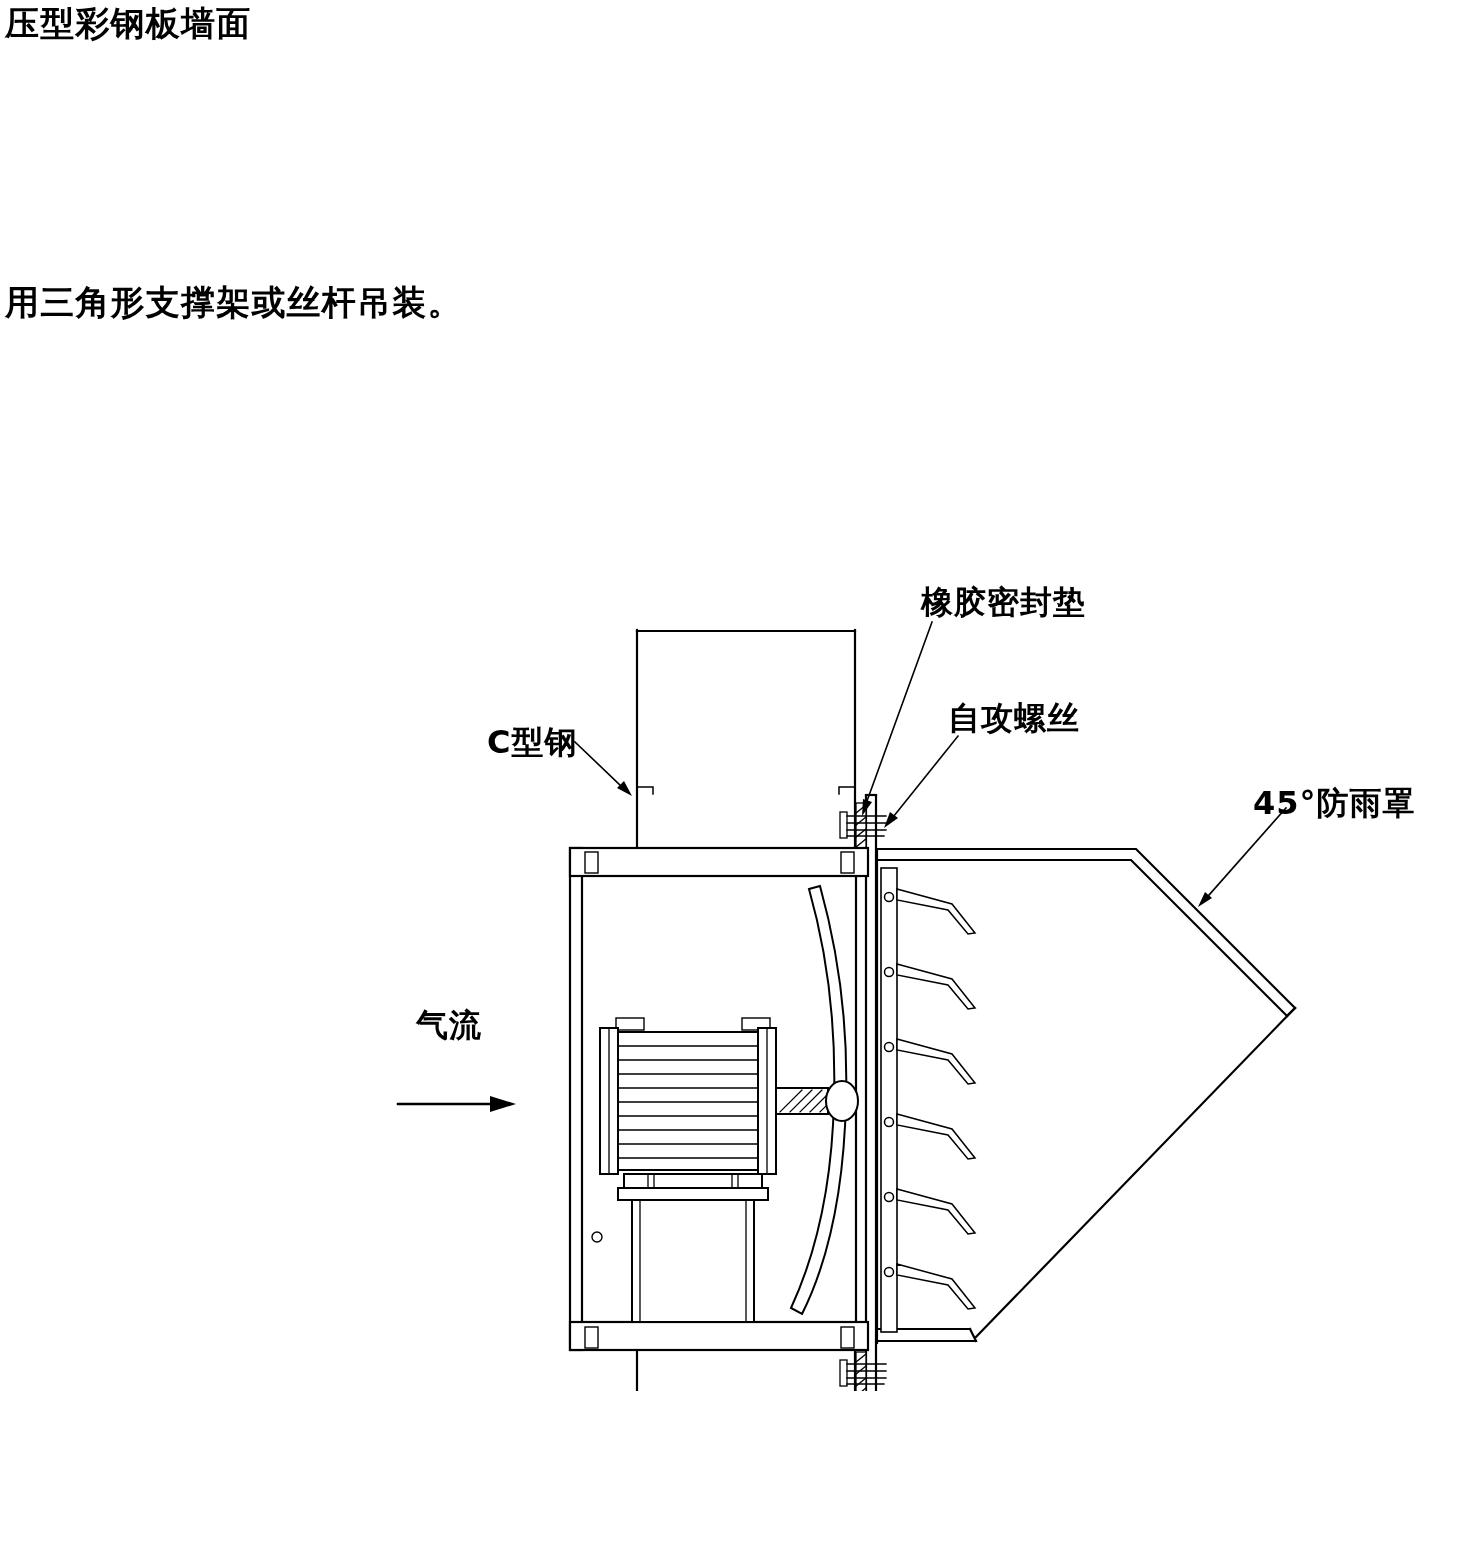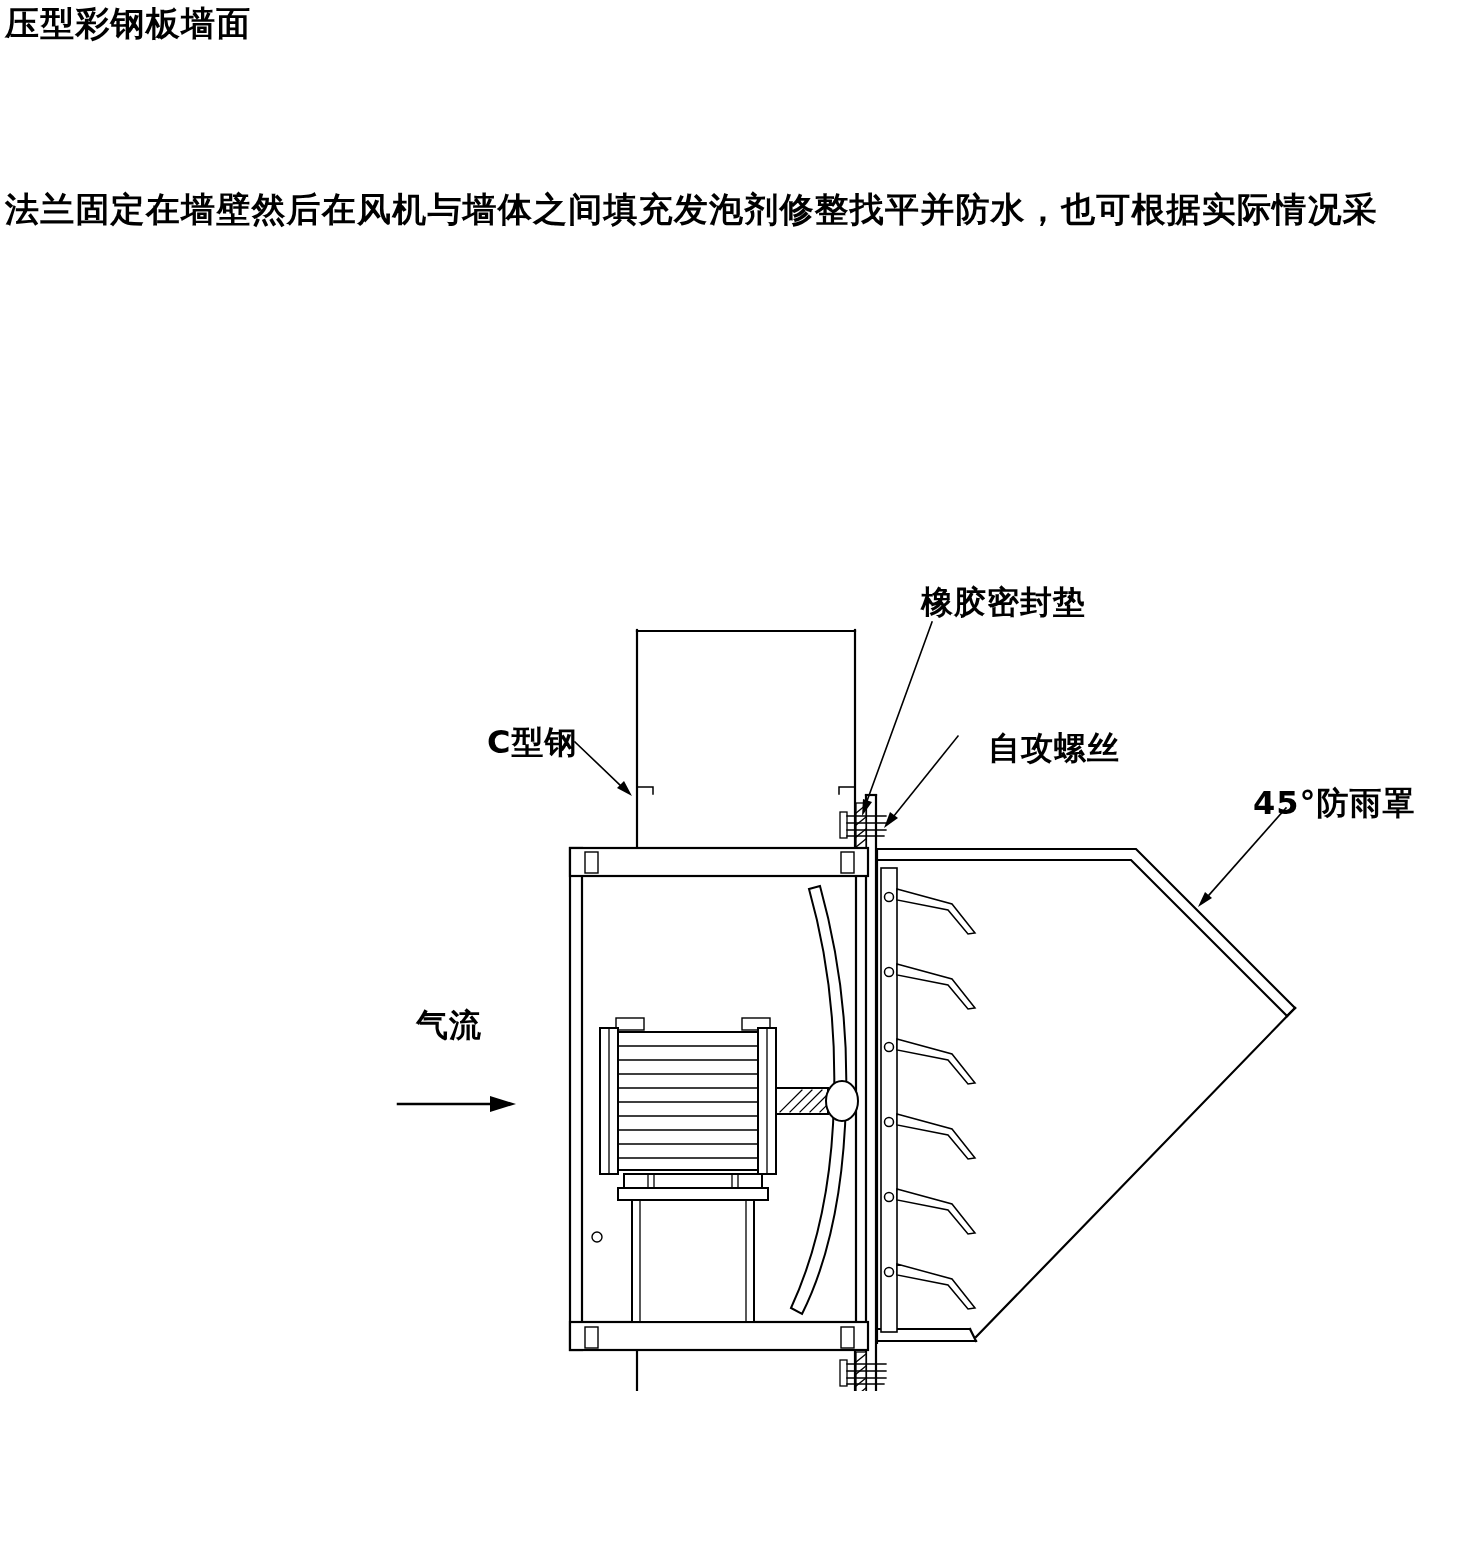--- a/index.html
+++ b/index.html
@@ -21,32 +21,32 @@
   .doc-line-1 { top:93px;  }
   .doc-line-2 { top:187px; }
   .doc-line-3 { top:280px; }
   .dlabel {
     position:absolute;
     font-size:32px; font-weight:bold;
     letter-spacing:1px; white-space:nowrap;
   }
   #lbl-c-steel { left:487px;  top:721px; }
   #lbl-gasket  { left:921px;  top:581px; }
-  #lbl-screw   { left:948px;  top:727px;margin-left:40px; }
+  #lbl-screw   { left:948px;  top:697px; }
   #lbl-hood    { left:1253px; top:782px; }
   #lbl-air     { left:400px;  top:1004px;margin-left:16px; }
   svg.drawing { position:absolute; left:0; top:0; }
 </style>
 </head>
 <body>
 
 <div class="page">
 
   <div class="doc-text doc-title">压型彩钢板墙面</div>
-  <div class="doc-text doc-line-2">法兰固定在墙壁然后在风机与墙体之间填充发泡剂修整找平并防水，也可根据实际情况采</div>
+  <div class="doc-text doc-line-3">用三角形支撑架或丝杆吊装。</div>
 
   <svg class="drawing" width="1477" height="1566" viewBox="0 0 1477 1566">
     <g stroke="#000000" fill="none" stroke-width="2.2" stroke-linecap="square">
 
       <g>
         <path d="M637,631 H855"></path>
         <path d="M637,630 V848"></path>
         <path d="M855,630 V848"></path>
         <path d="M637,787 h16 v7" stroke-width="1.5"></path>
         <path d="M855,787 h-16 v7" stroke-width="1.5"></path>

